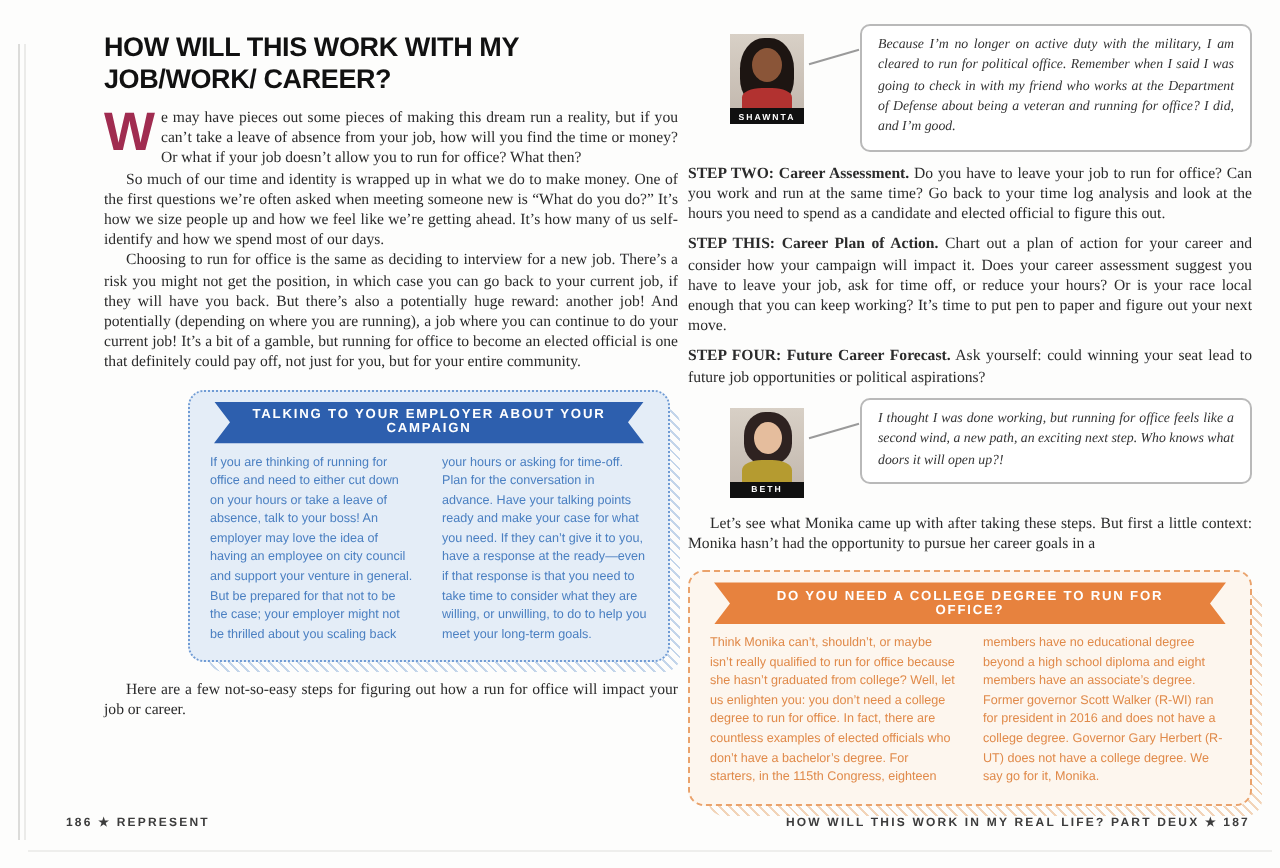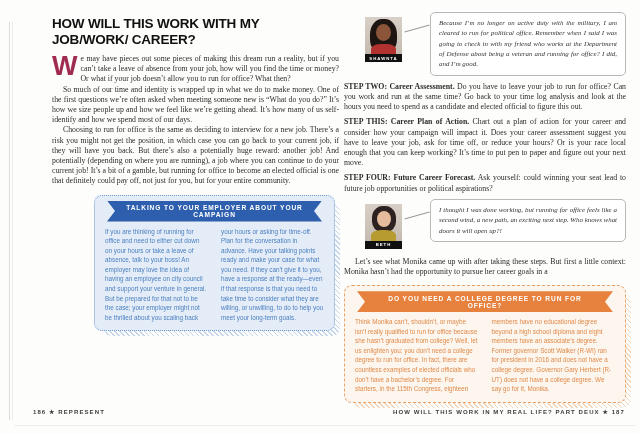--- a/index.html
+++ b/index.html
@@ -83,20 +83,21 @@
     <p class="body indent">So much of our time and identity is wrapped up in what we do to make money. One of the first questions we’re often asked when meeting someone new is “What do you do?” It’s how we size people up and how we feel like we’re getting ahead. It’s how many of us self-identify and how we spend most of our days.</p>
     <p class="body indent">Choosing to run for office is the same as deciding to interview for a new job. There’s a risk you might not get the position, in which case you can go back to your current job, if they will have you back. But there’s also a potentially huge reward: another job! And potentially (depending on where you are running), a job where you can continue to do your current job! It’s a bit of a gamble, but running for office to become an elected official is one that definitely could pay off, not just for you, but for your entire community.</p>
 
     <div class="shadow-wrap blue inset">
       <div class="callout blue">
         <div class="ribbon blue"><span>TALKING TO YOUR EMPLOYER ABOUT YOUR CAMPAIGN</span></div>
         <div class="callout-body">If you are thinking of running for office and need to either cut down on your hours or take a leave of absence, talk to your boss! An employer may love the idea of having an employee on city council and support your venture in general. But be prepared for that not to be the case; your employer might not be thrilled about you scaling back your hours or asking for time-off. Plan for the conversation in advance. Have your talking points ready and make your case for what you need. If they can’t give it to you, have a response at the ready—even if that response is that you need to take time to consider what they are willing, or unwilling, to do to help you meet your long-term goals.</div>
       </div>
     </div>
 
+    <p class="body indent sp">Here are a few not-so-easy steps for figuring out how a run for office will impact your job or career.</p>
 
   </div>
 
   <div class="page page-right">
 
     <div class="quote-row">
       <div class="avatar-block">
         <div class="avatar-photo">
           <div class="hair" style="left:5px;top:2px;width:27px;height:34px;background:#1d1512;"></div>
           <div class="face" style="left:11px;top:7px;width:15px;height:17px;background:#8a5538;"></div>

